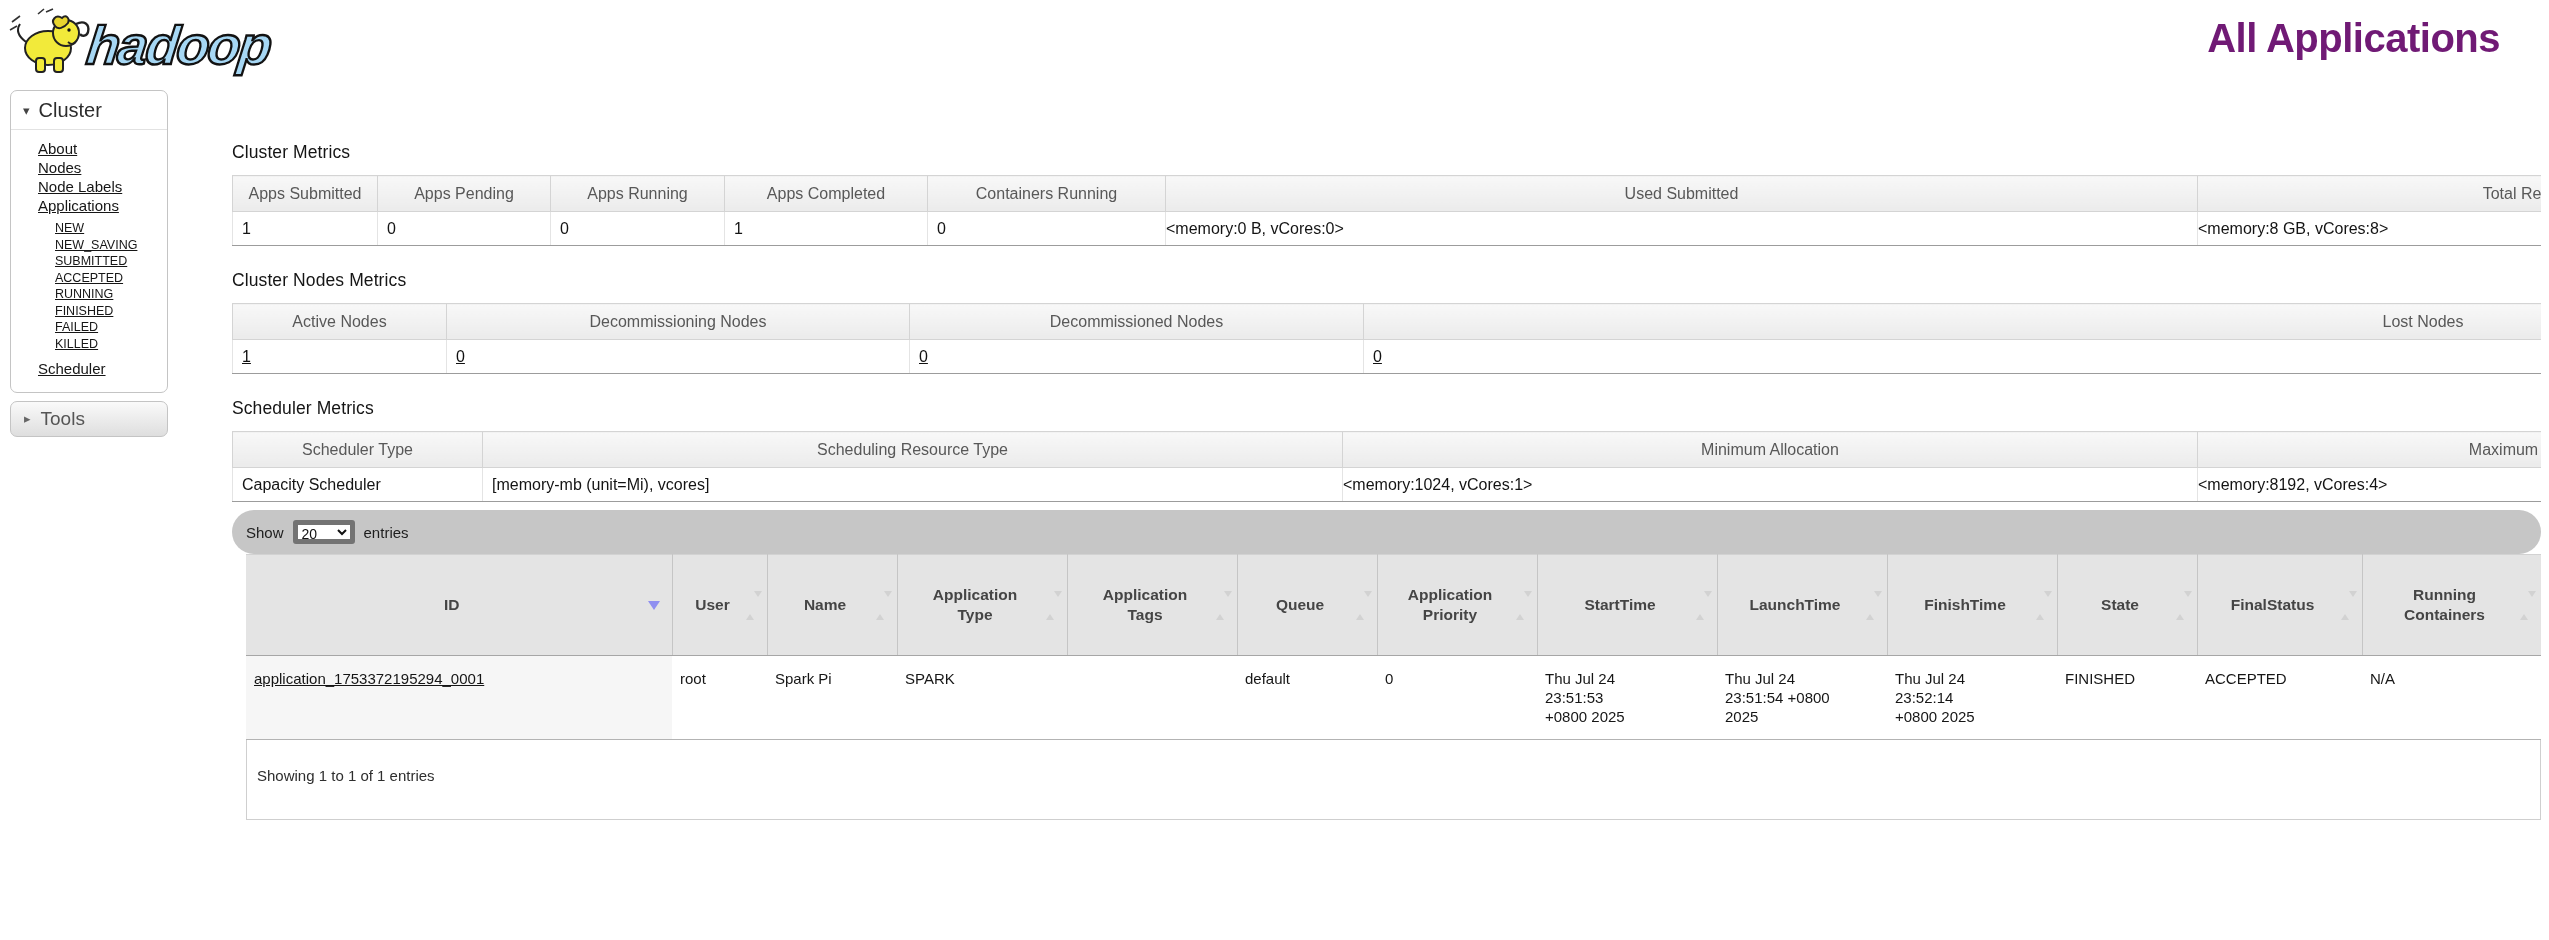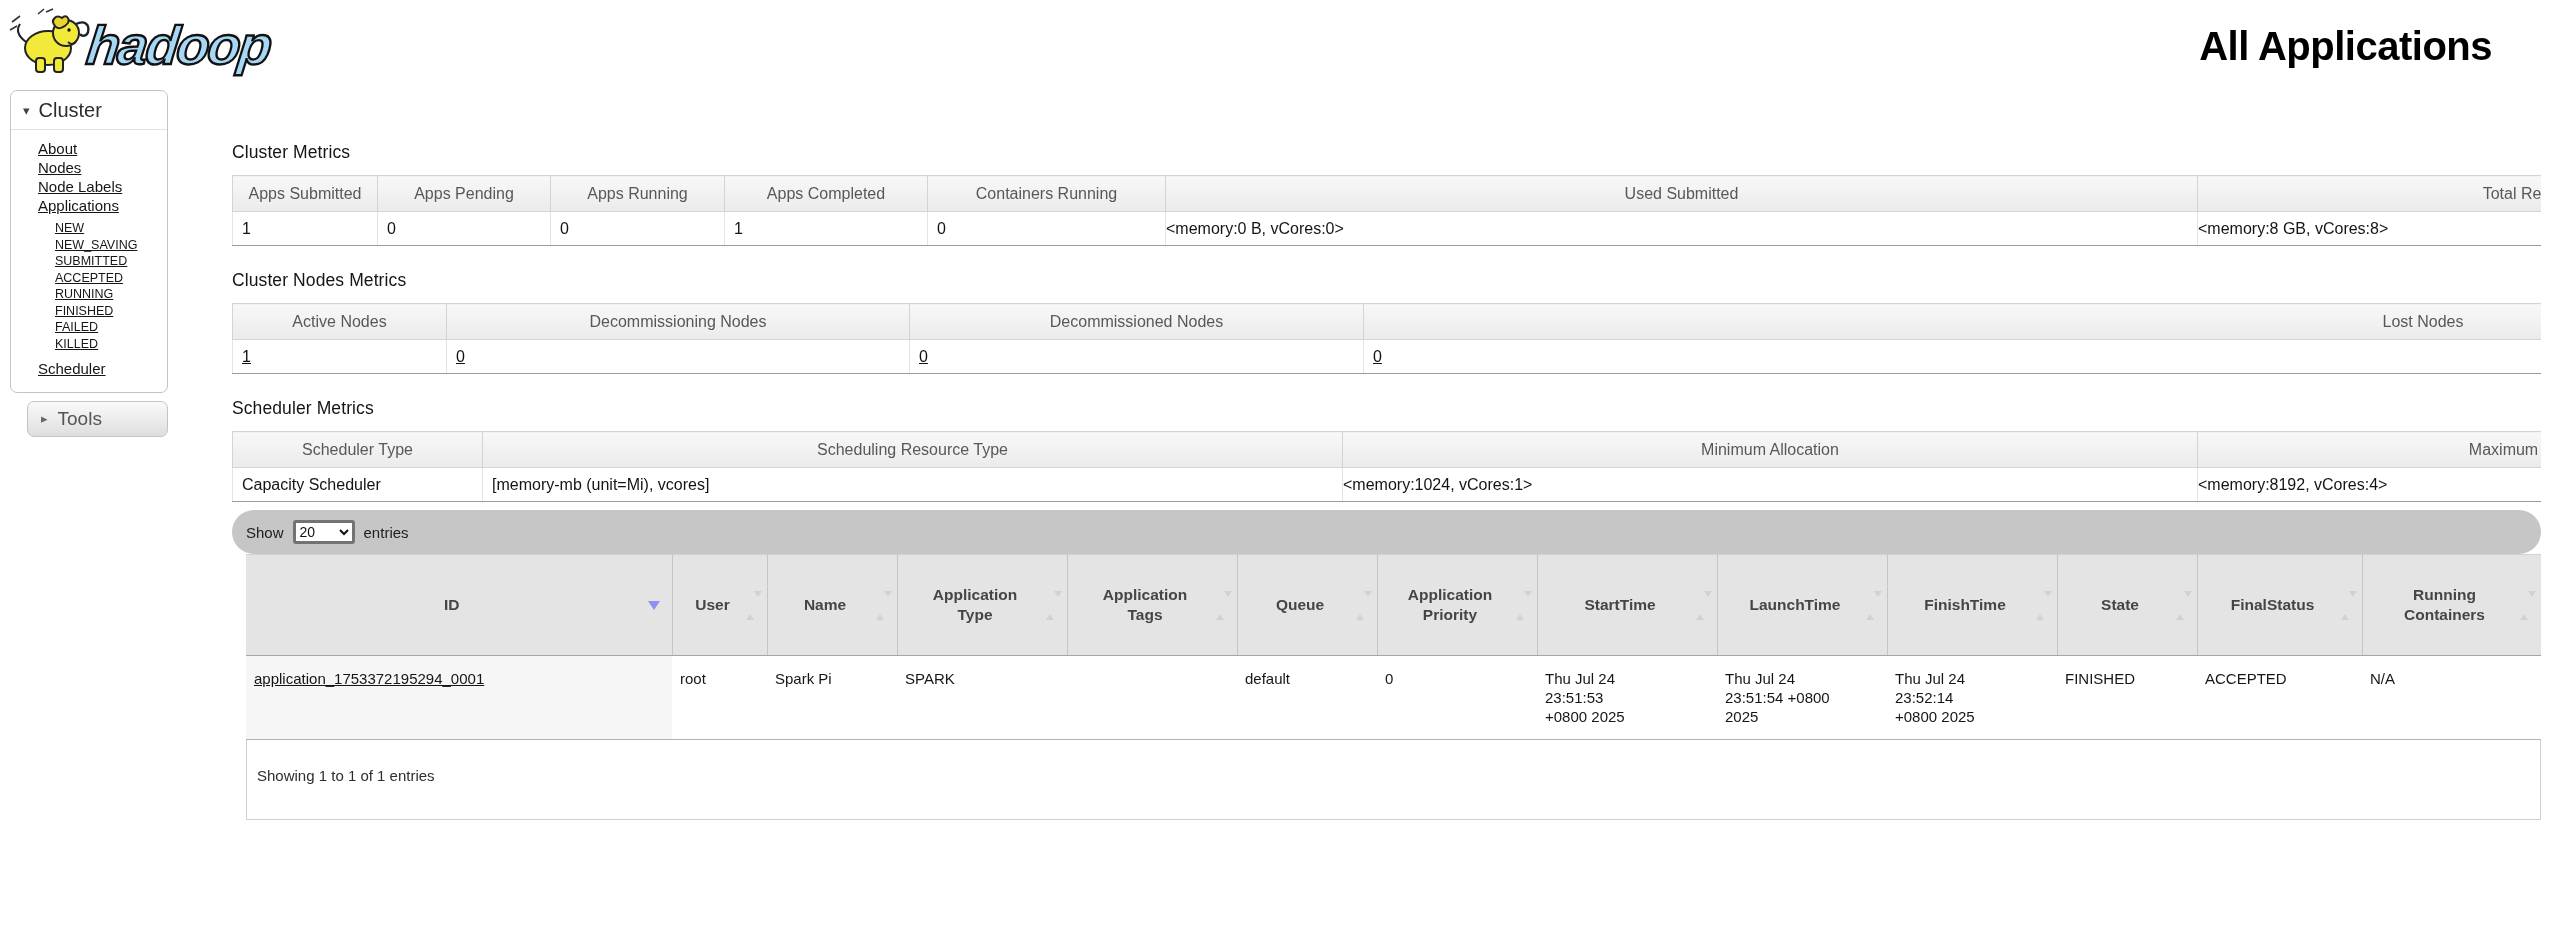--- a/index.html
+++ b/index.html
@@ -6,43 +6,43 @@
   body{
     width:2549px;height:940px;position:relative;overflow:hidden;
     background:#ffffff;
     font-family:"Liberation Sans",sans-serif;
     -webkit-font-smoothing:antialiased;
   }
   
   .top{position:absolute;left:0;top:0;width:2549px;height:90px;}
   .logo{position:absolute;left:8px;top:6px;width:300px;height:72px;cursor:pointer;}
   .page-title{
-    position:absolute;right:45px;top:12px;margin:12px;
-    font-size:40px;font-weight:bold;color:#000000;letter-spacing:-0.5px;
+    position:absolute;right:45px;top:12px;margin:4px;
+    font-size:40px;font-weight:bold;color:#701a75;letter-spacing:-0.5px;
   }
   
   .sidebar{position:absolute;left:10px;top:90px;width:158px;}
   .panel{border:1px solid #c4c4c4;border-radius:7px;background:#fff;}
   .panel-header{
     padding:8px 10px 7px 12px;font-size:20px;color:#2d2d2d;
     border-bottom:1px solid #e2e2e2;cursor:pointer;white-space:nowrap;
   }
   .panel-header .caret{font-size:13px;color:#444;margin-right:9px;position:relative;top:-2px;}
   .nav-l1{list-style:none;margin:10px 0 0 0;padding:0 0 0 27px;}
   .nav-l1 li{margin:0 0 2px 0;line-height:17px;}
   .nav-l1 a,.nav-l2 a{color:#161616;text-decoration:underline;}
   .nav-l1 a{font-size:15px;}
   .nav-l2{list-style:none;margin:6px 0 4px 0;padding:0 0 0 44px;}
   .nav-l2 li{margin:0 0 1px 0;line-height:14.5px;}
   .nav-l2 a{font-size:12.5px;}
   .nav-sched{margin-top:9px;padding-bottom:13px;}
   .tools-panel{
     margin-top:8px;height:34px;line-height:33px;
     background:linear-gradient(#fafafa,#dedede);
-    color:#555;font-size:19px;padding-left:13px;cursor:pointer;margin-left:17px;
+    color:#555;font-size:19px;padding-left:13px;cursor:pointer;
   }
   .tools-panel .caret{font-size:13px;color:#666;margin-right:10px;position:relative;top:-2px;}
   
   .content{position:absolute;left:232px;top:142px;width:2309px;overflow:hidden;}
   .content h2{
     margin:0 0 12px 0;font-size:17.5px;font-weight:500;color:#151515;letter-spacing:0.1px;
   }
   .clip{width:2309px;overflow:hidden;margin-bottom:24px;}
   table.metrics{border-collapse:collapse;table-layout:fixed;background:#fff;}
   table.metrics th{
@@ -58,21 +58,21 @@
   table.metrics td.center{text-align:left;padding:0;}
   table.metrics td a{color:#111;text-decoration:underline;}
   
   .toolbar{
     width:2309px;height:44px;background:#c6c6c6;
     display:flex;align-items:center;padding-left:14px;box-sizing:border-box;
     font-size:15px;color:#1d1d1d;border-radius:22px;
   }
   .toolbar select{
     margin:0 9px;width:62px;height:24px;font-size:14px;
-    border:3px solid #737373;background:#fff;border-radius:3px;color:#111;
+    border:5px solid #737373;background:#fff;border-radius:3px;color:#111;
   }
   
   table.apps{
     table-layout:fixed;border-collapse:collapse;background:#fff;
     margin-left:14px;width:2295px;
   }
   table.apps th{
     background:#e4e4e4;border-right:1px solid #c5c5c5;
     border-bottom:1px solid #a6a6a6;border-top:1px solid #d2d2d2;
     height:100px;font-size:15.5px;font-weight:bold;color:#454545;

